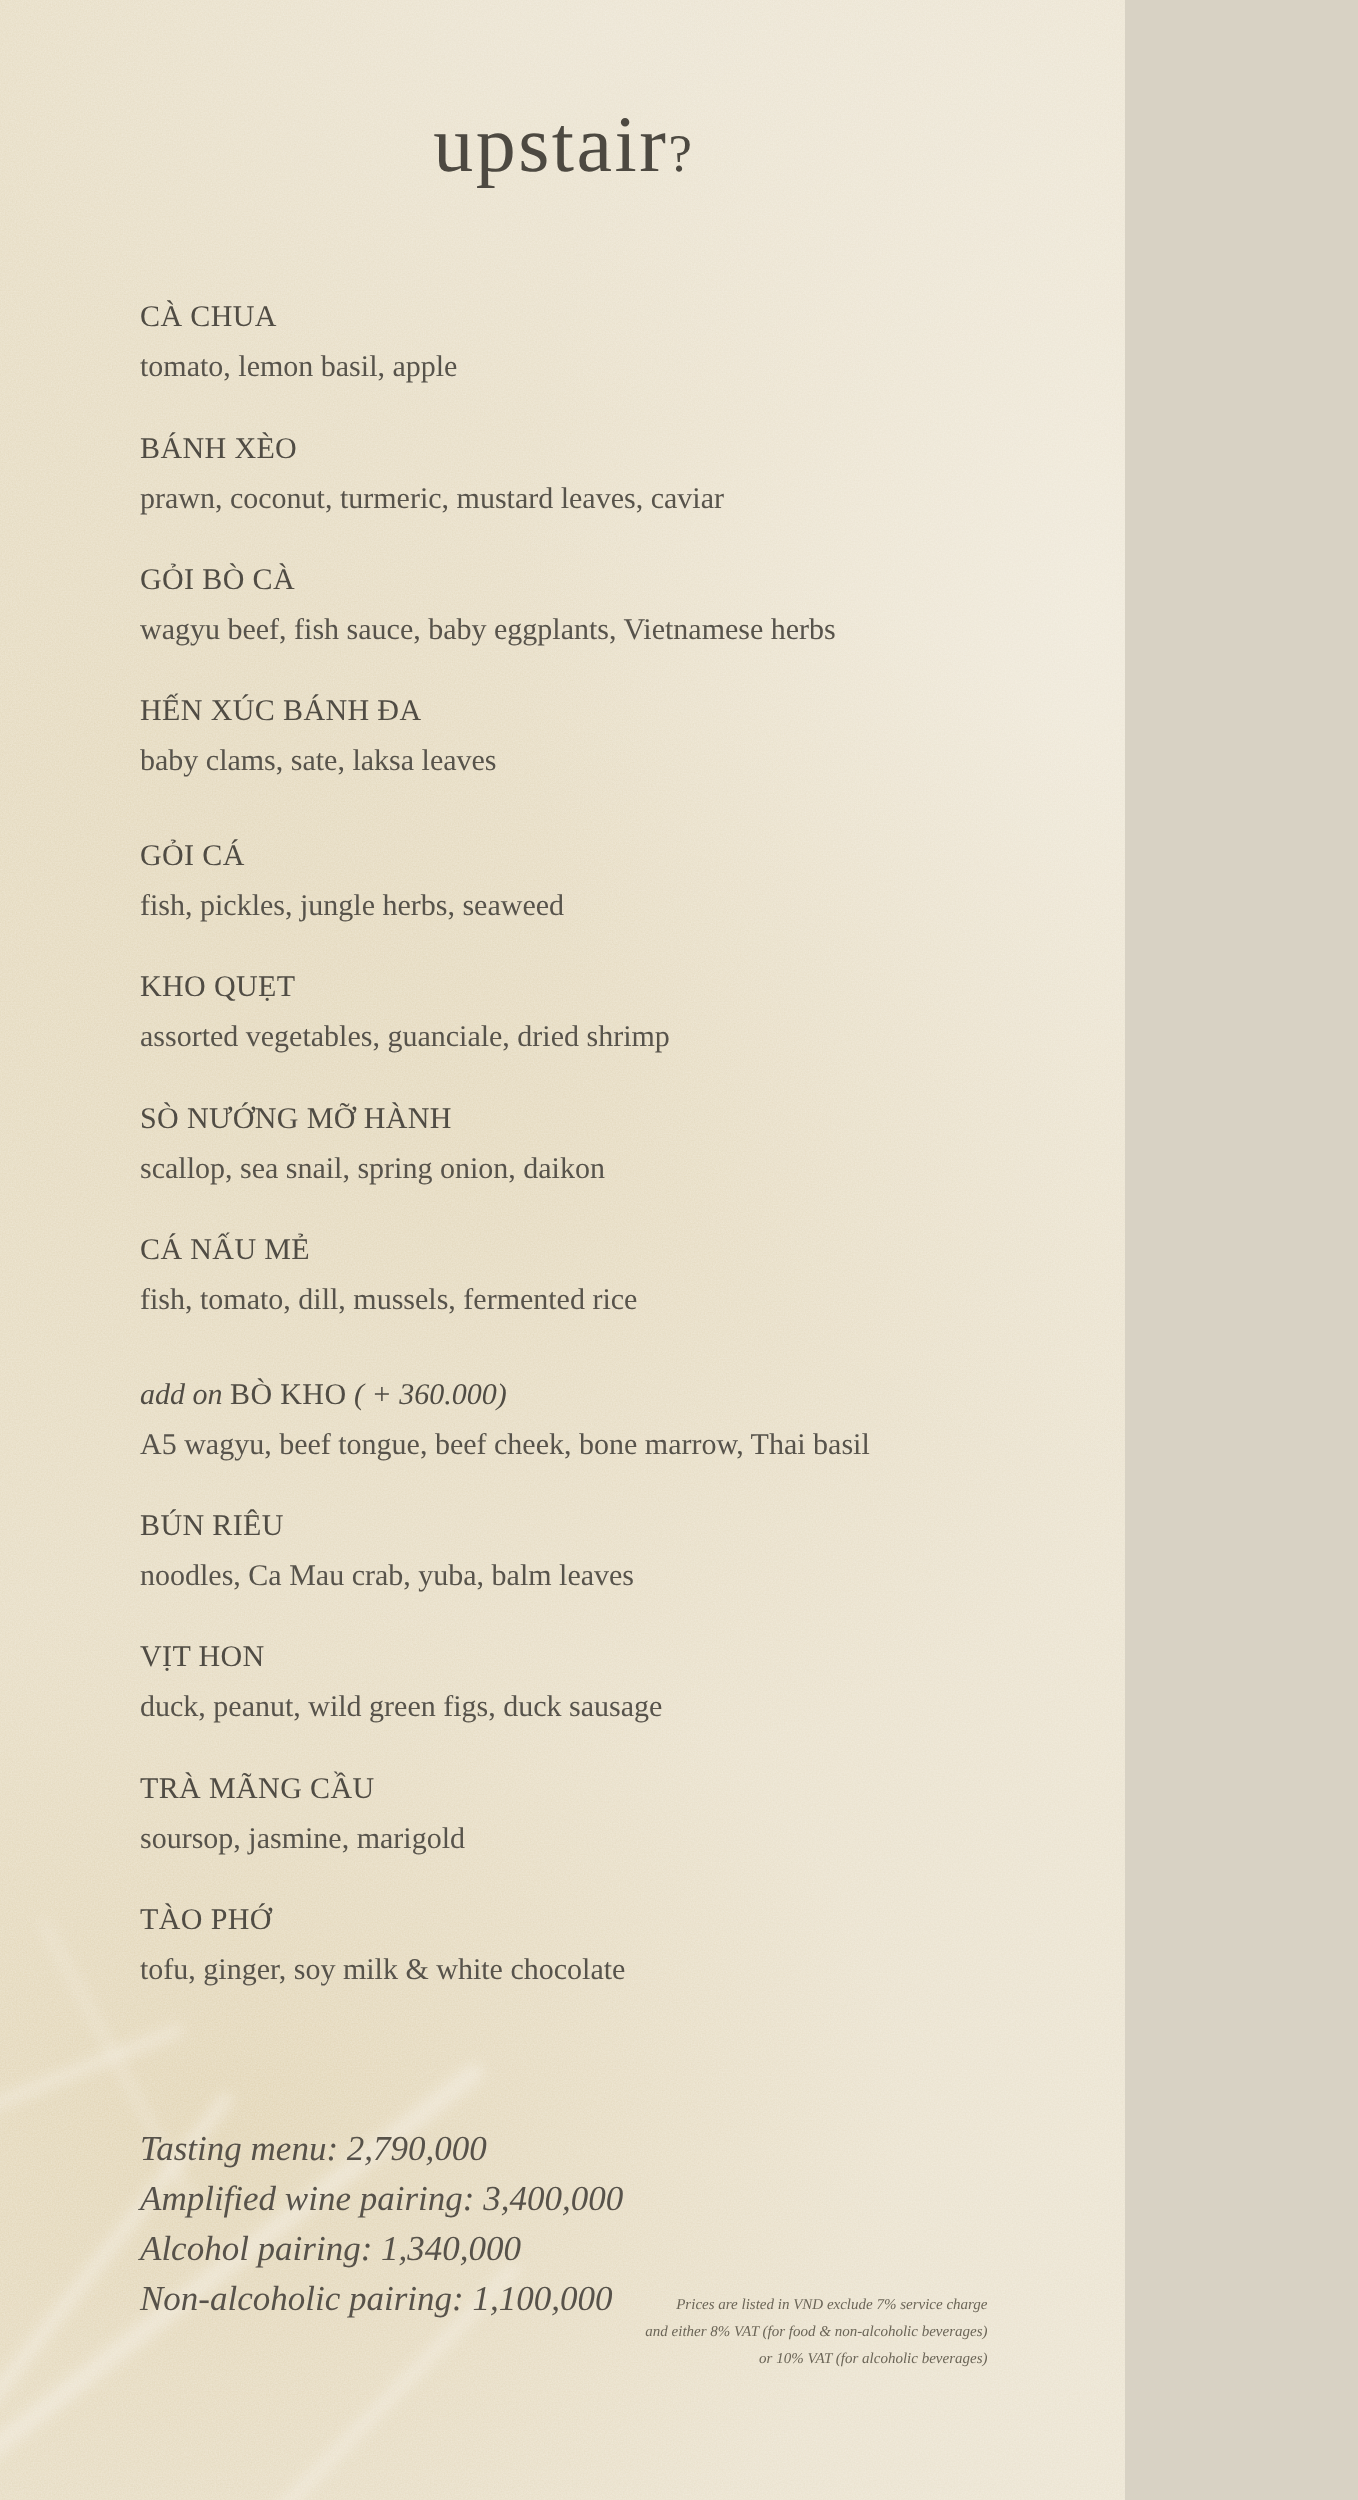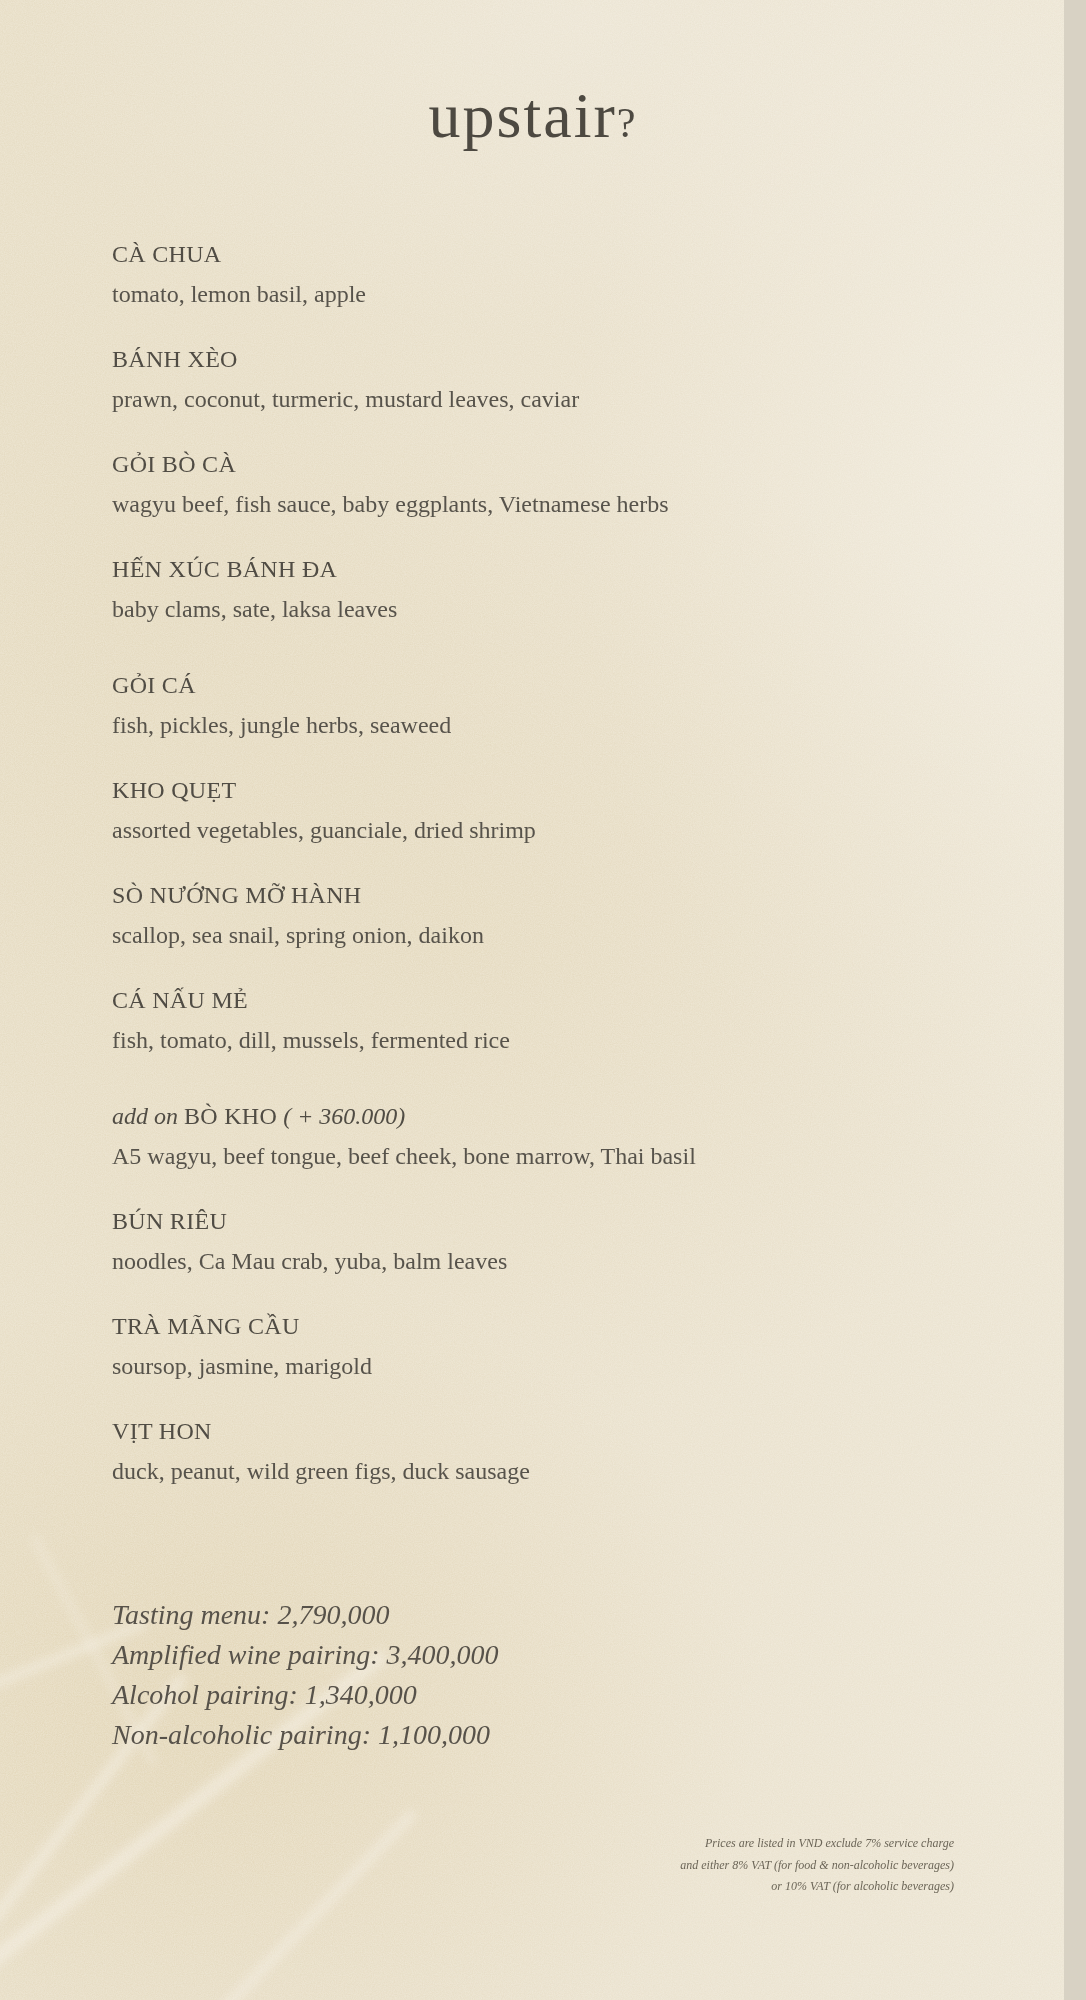--- a/index.html
+++ b/index.html
@@ -1,19 +1,19 @@
 <!DOCTYPE html>
 <html><head>
 <meta charset="utf-8">
 <title>Menu</title>
 <style>
   html,body{margin:0;padding:0;background:#d8d2c4;}
   .page{
     position:relative;
-    width:1064px;height:2000px;
+    width:900px;height:2000px;
     overflow:hidden;
     background:#eab308;
     font-family:"Liberation Serif","DejaVu Serif",serif;
     color:#55514a;
     -webkit-font-smoothing:antialiased;
   }
   .texture{
     position:absolute;inset:0;
     background:
       radial-gradient(ellipse 780px 620px at 20% 85%, rgba(219,201,158,0.50), rgba(219,201,158,0) 70%),
@@ -147,29 +147,33 @@
         <div class="item-name"><span class="it">add on </span><span>BÒ KHO</span><span class="it"> ( + 360.000)</span></div>
         <div class="item-desc">A5 wagyu, beef tongue, beef cheek, bone marrow, Thai basil</div>
       </div>
 
       <div class="menu-item">
         <div class="item-name"><span class="it"></span><span>BÚN RIÊU</span><span class="it"></span></div>
         <div class="item-desc">noodles, Ca Mau crab, yuba, balm leaves</div>
       </div>
 
       <div class="menu-item">
+        <div class="item-name"><span class="it"></span><span>VỊT HON</span><span class="it"></span></div>
+        <div class="item-desc">duck, peanut, wild green figs, duck sausage</div>
+      </div>
+
+      <div class="menu-item">
         <div class="item-name"><span class="it"></span><span>TRÀ MÃNG CẦU</span><span class="it"></span></div>
         <div class="item-desc">soursop, jasmine, marigold</div>
       </div>
 
       <div class="menu-item">
-        <div class="item-name"><span class="it"></span><span>VỊT HON</span><span class="it"></span></div>
-        <div class="item-desc">duck, peanut, wild green figs, duck sausage</div>
+        <div class="item-name"><span class="it"></span><span>TÀO PHỚ</span><span class="it"></span></div>
+        <div class="item-desc">tofu, ginger, soy milk &amp; white chocolate</div>
       </div>
-
 
     </div>
 
     <div class="pricing">
       <div class="pricing-line">Tasting menu: 2,790,000</div>
       <div class="pricing-line">Amplified wine pairing: 3,400,000</div>
       <div class="pricing-line">Alcohol pairing: 1,340,000</div>
       <div class="pricing-line">Non-alcoholic pairing: 1,100,000</div>
     </div>
 

